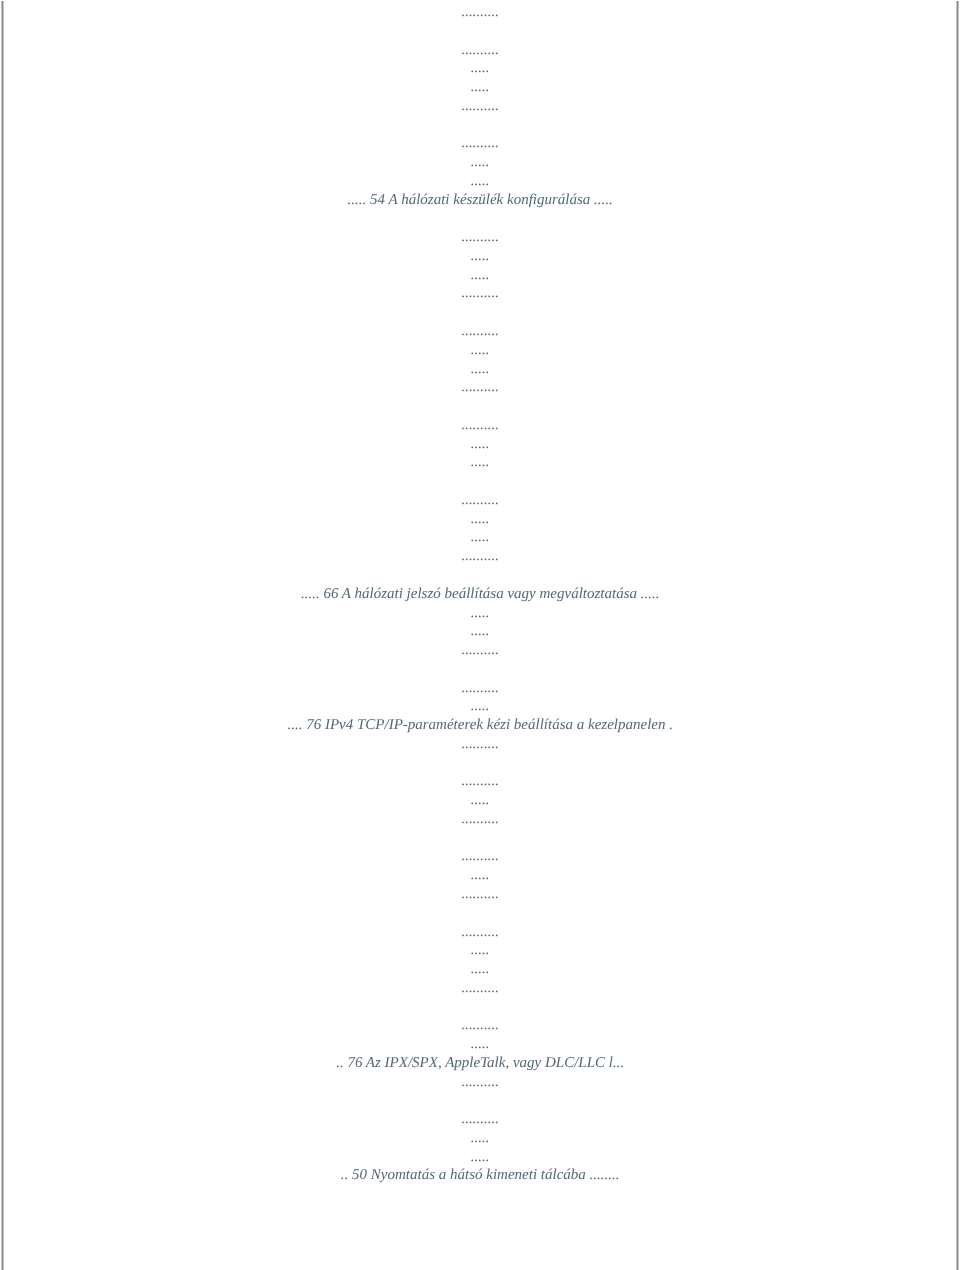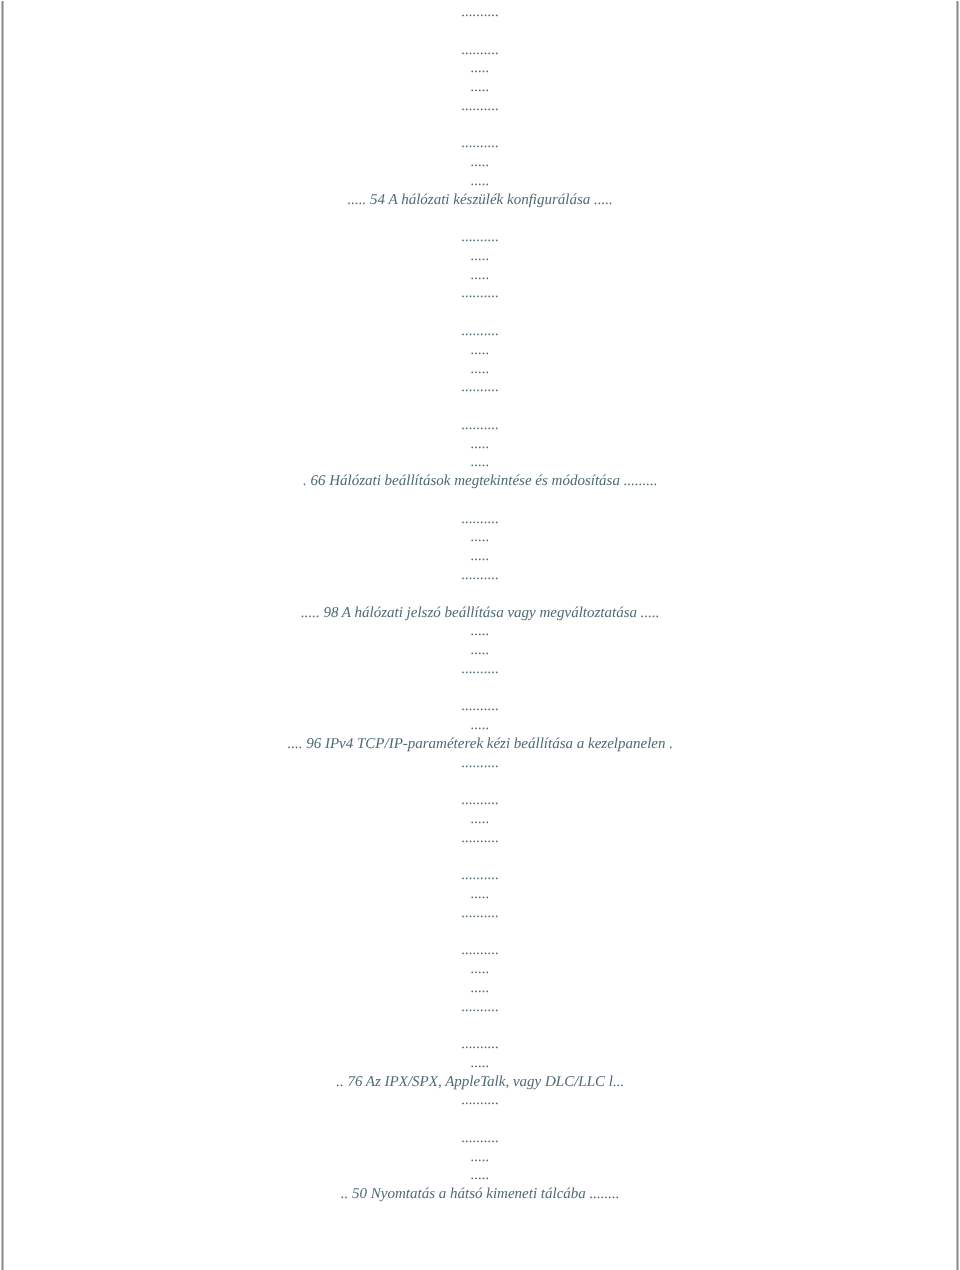--- a/index.html
+++ b/index.html
@@ -92,35 +92,34 @@
   <p class="ln dots">..........</p>
   <p class="ln blank"></p>
   <p class="ln dots">..........</p>
   <p class="ln dots">.....</p>
   <p class="ln dots">.....</p>
   <p class="ln dots">..........</p>
   <p class="ln blank"></p>
   <p class="ln dots">..........</p>
   <p class="ln dots">.....</p>
   <p class="ln dots">.....</p>
-  <p class="ln text">. 66 Hálózati beállítások megtekintése és módosítása .........</p>
   <p class="ln blank"></p>
   <p class="ln dots">..........</p>
   <p class="ln dots">.....</p>
   <p class="ln dots">.....</p>
   <p class="ln dots">..........</p>
   <p class="ln blank"></p>
-  <p class="ln text">..... 98 A hálózati jelszó beállítása vagy megváltoztatása .....</p>
+  <p class="ln text">..... 66 A hálózati jelszó beállítása vagy megváltoztatása .....</p>
   <p class="ln dots">.....</p>
   <p class="ln dots">.....</p>
   <p class="ln dots">..........</p>
   <p class="ln blank"></p>
   <p class="ln dots">..........</p>
   <p class="ln dots">.....</p>
-  <p class="ln text">.... 96 IPv4 TCP/IP-paraméterek kézi beállítása a kezelpanelen .</p>
+  <p class="ln text">.... 76 IPv4 TCP/IP-paraméterek kézi beállítása a kezelpanelen .</p>
   <p class="ln dots">..........</p>
   <p class="ln blank"></p>
   <p class="ln dots">..........</p>
   <p class="ln dots">.....</p>
   <p class="ln dots">..........</p>
   <p class="ln blank"></p>
   <p class="ln dots">..........</p>
   <p class="ln dots">.....</p>
   <p class="ln dots">..........</p>
   <p class="ln blank"></p>

